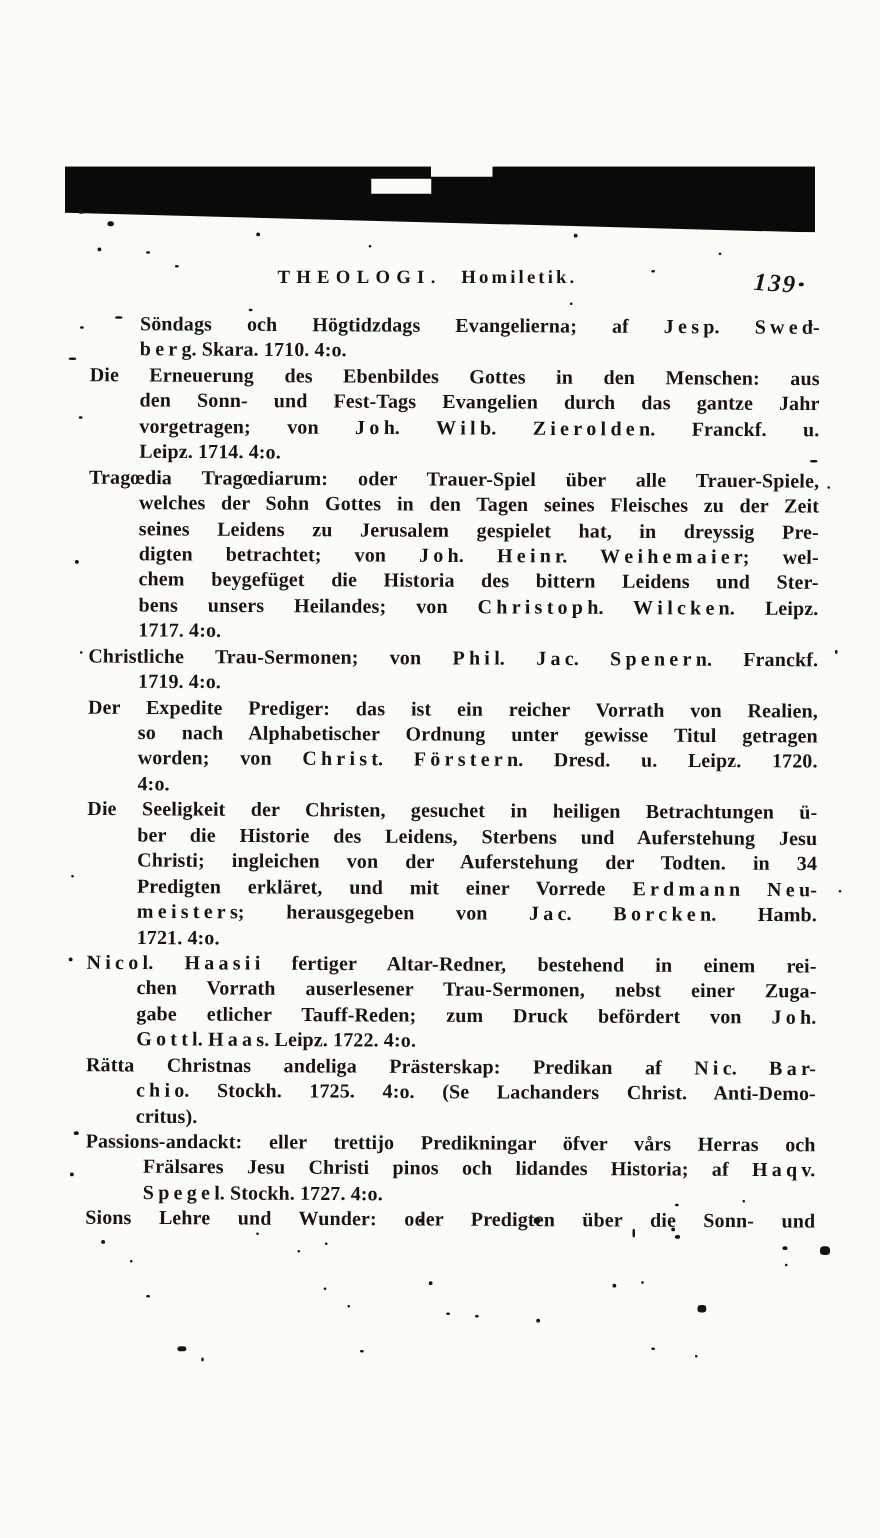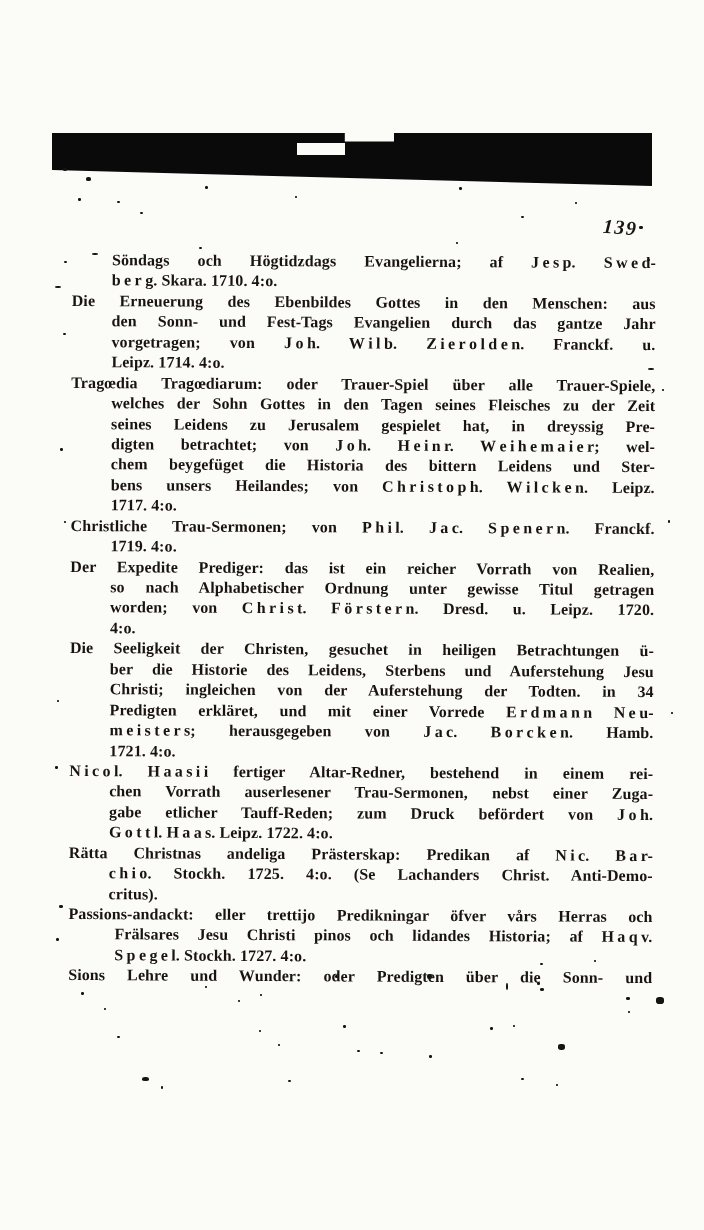--- a/index.html
+++ b/index.html
@@ -59,20 +59,24 @@
 </style>
 </head>
 <body>
 
 <div id="page">
 
   <div id="scanbar">
     <div id="scanbar-patch"></div>
   </div>
 
+  <div id="header">
+    <span class="sec">THEOLOGI.</span>
+    <span class="sub">Homiletik.</span>
+  </div>
   <div id="pagenum">139</div>
 
   <div id="biblio">
       <div class="line ind1 just">Söndags och Högtidzdags Evangelierna; af J e s p. S w e d-</div>
       <div class="line ind1">b e r g. Skara. 1710. 4:o.</div>
       <div class="line ind0 just">Die Erneuerung des Ebenbildes Gottes in den Menschen: aus</div>
       <div class="line ind1 just">den Sonn- und Fest-Tags Evangelien durch das gantze Jahr</div>
       <div class="line ind1 just">vorgetragen; von J o h. W i l b. Z i e r o l d e n. Franckf. u.</div>
       <div class="line ind1">Leipz. 1714. 4:o.</div>
       <div class="line ind0 just">Tragœdia Tragœdiarum: oder Trauer-Spiel über alle Trauer-Spiele,</div>

